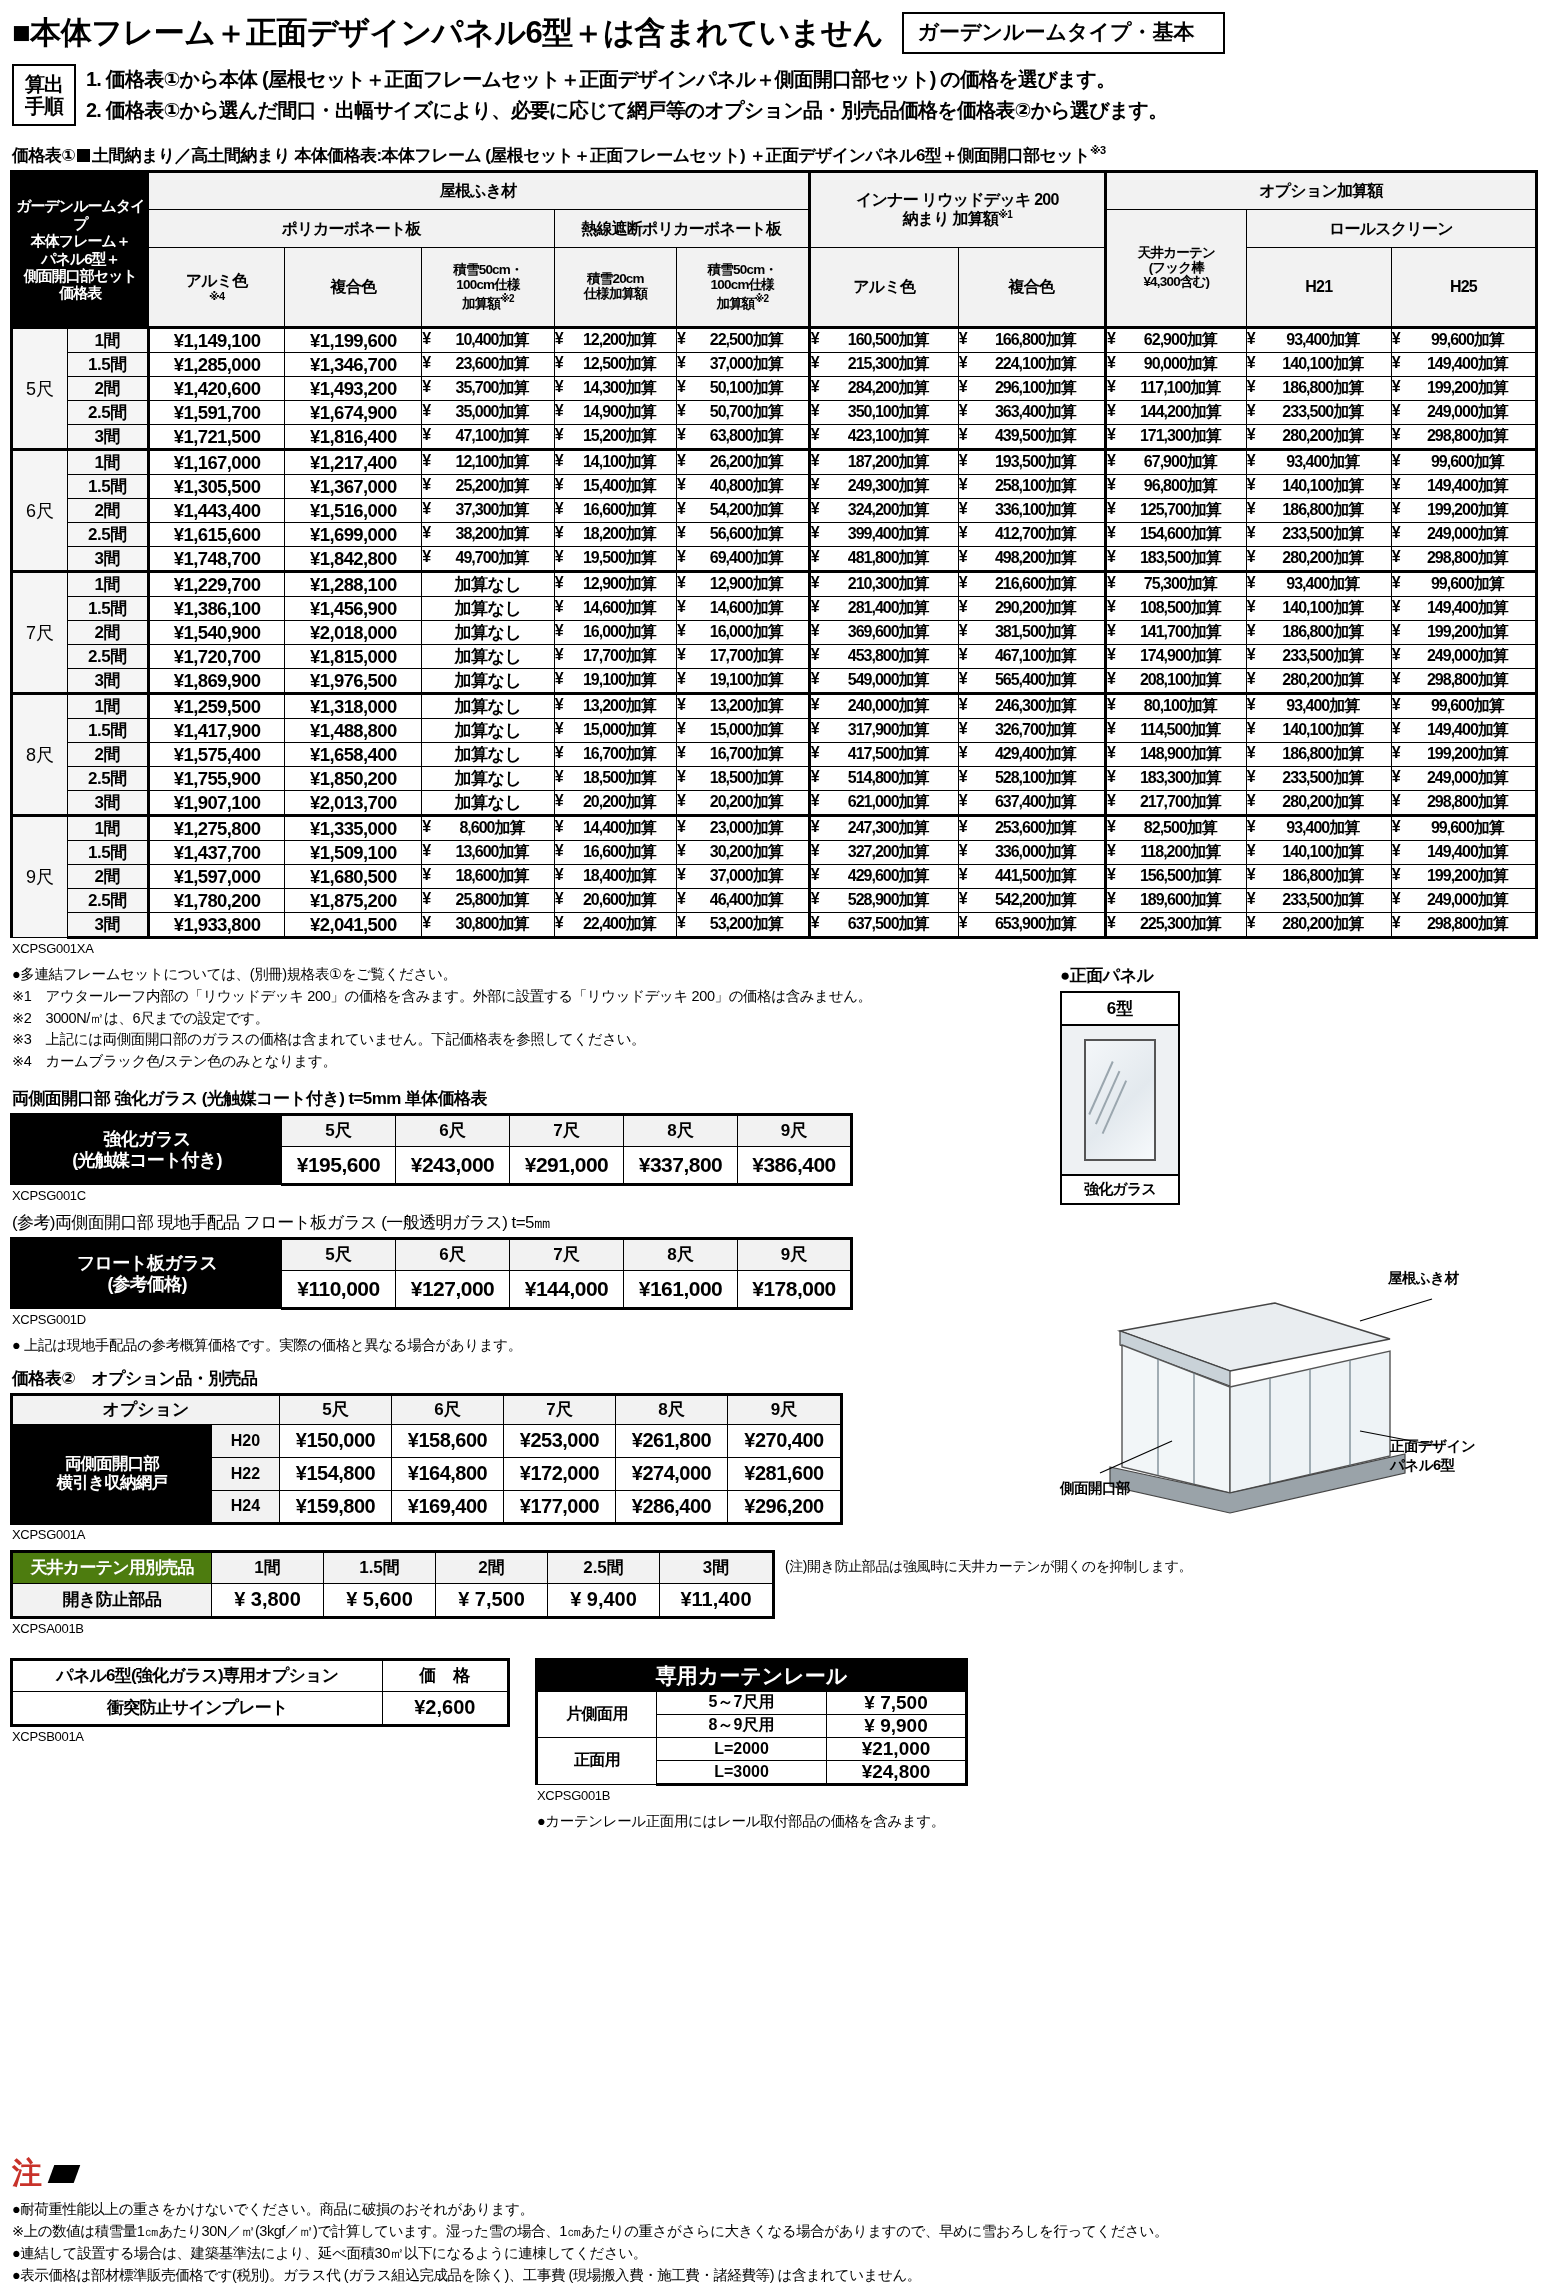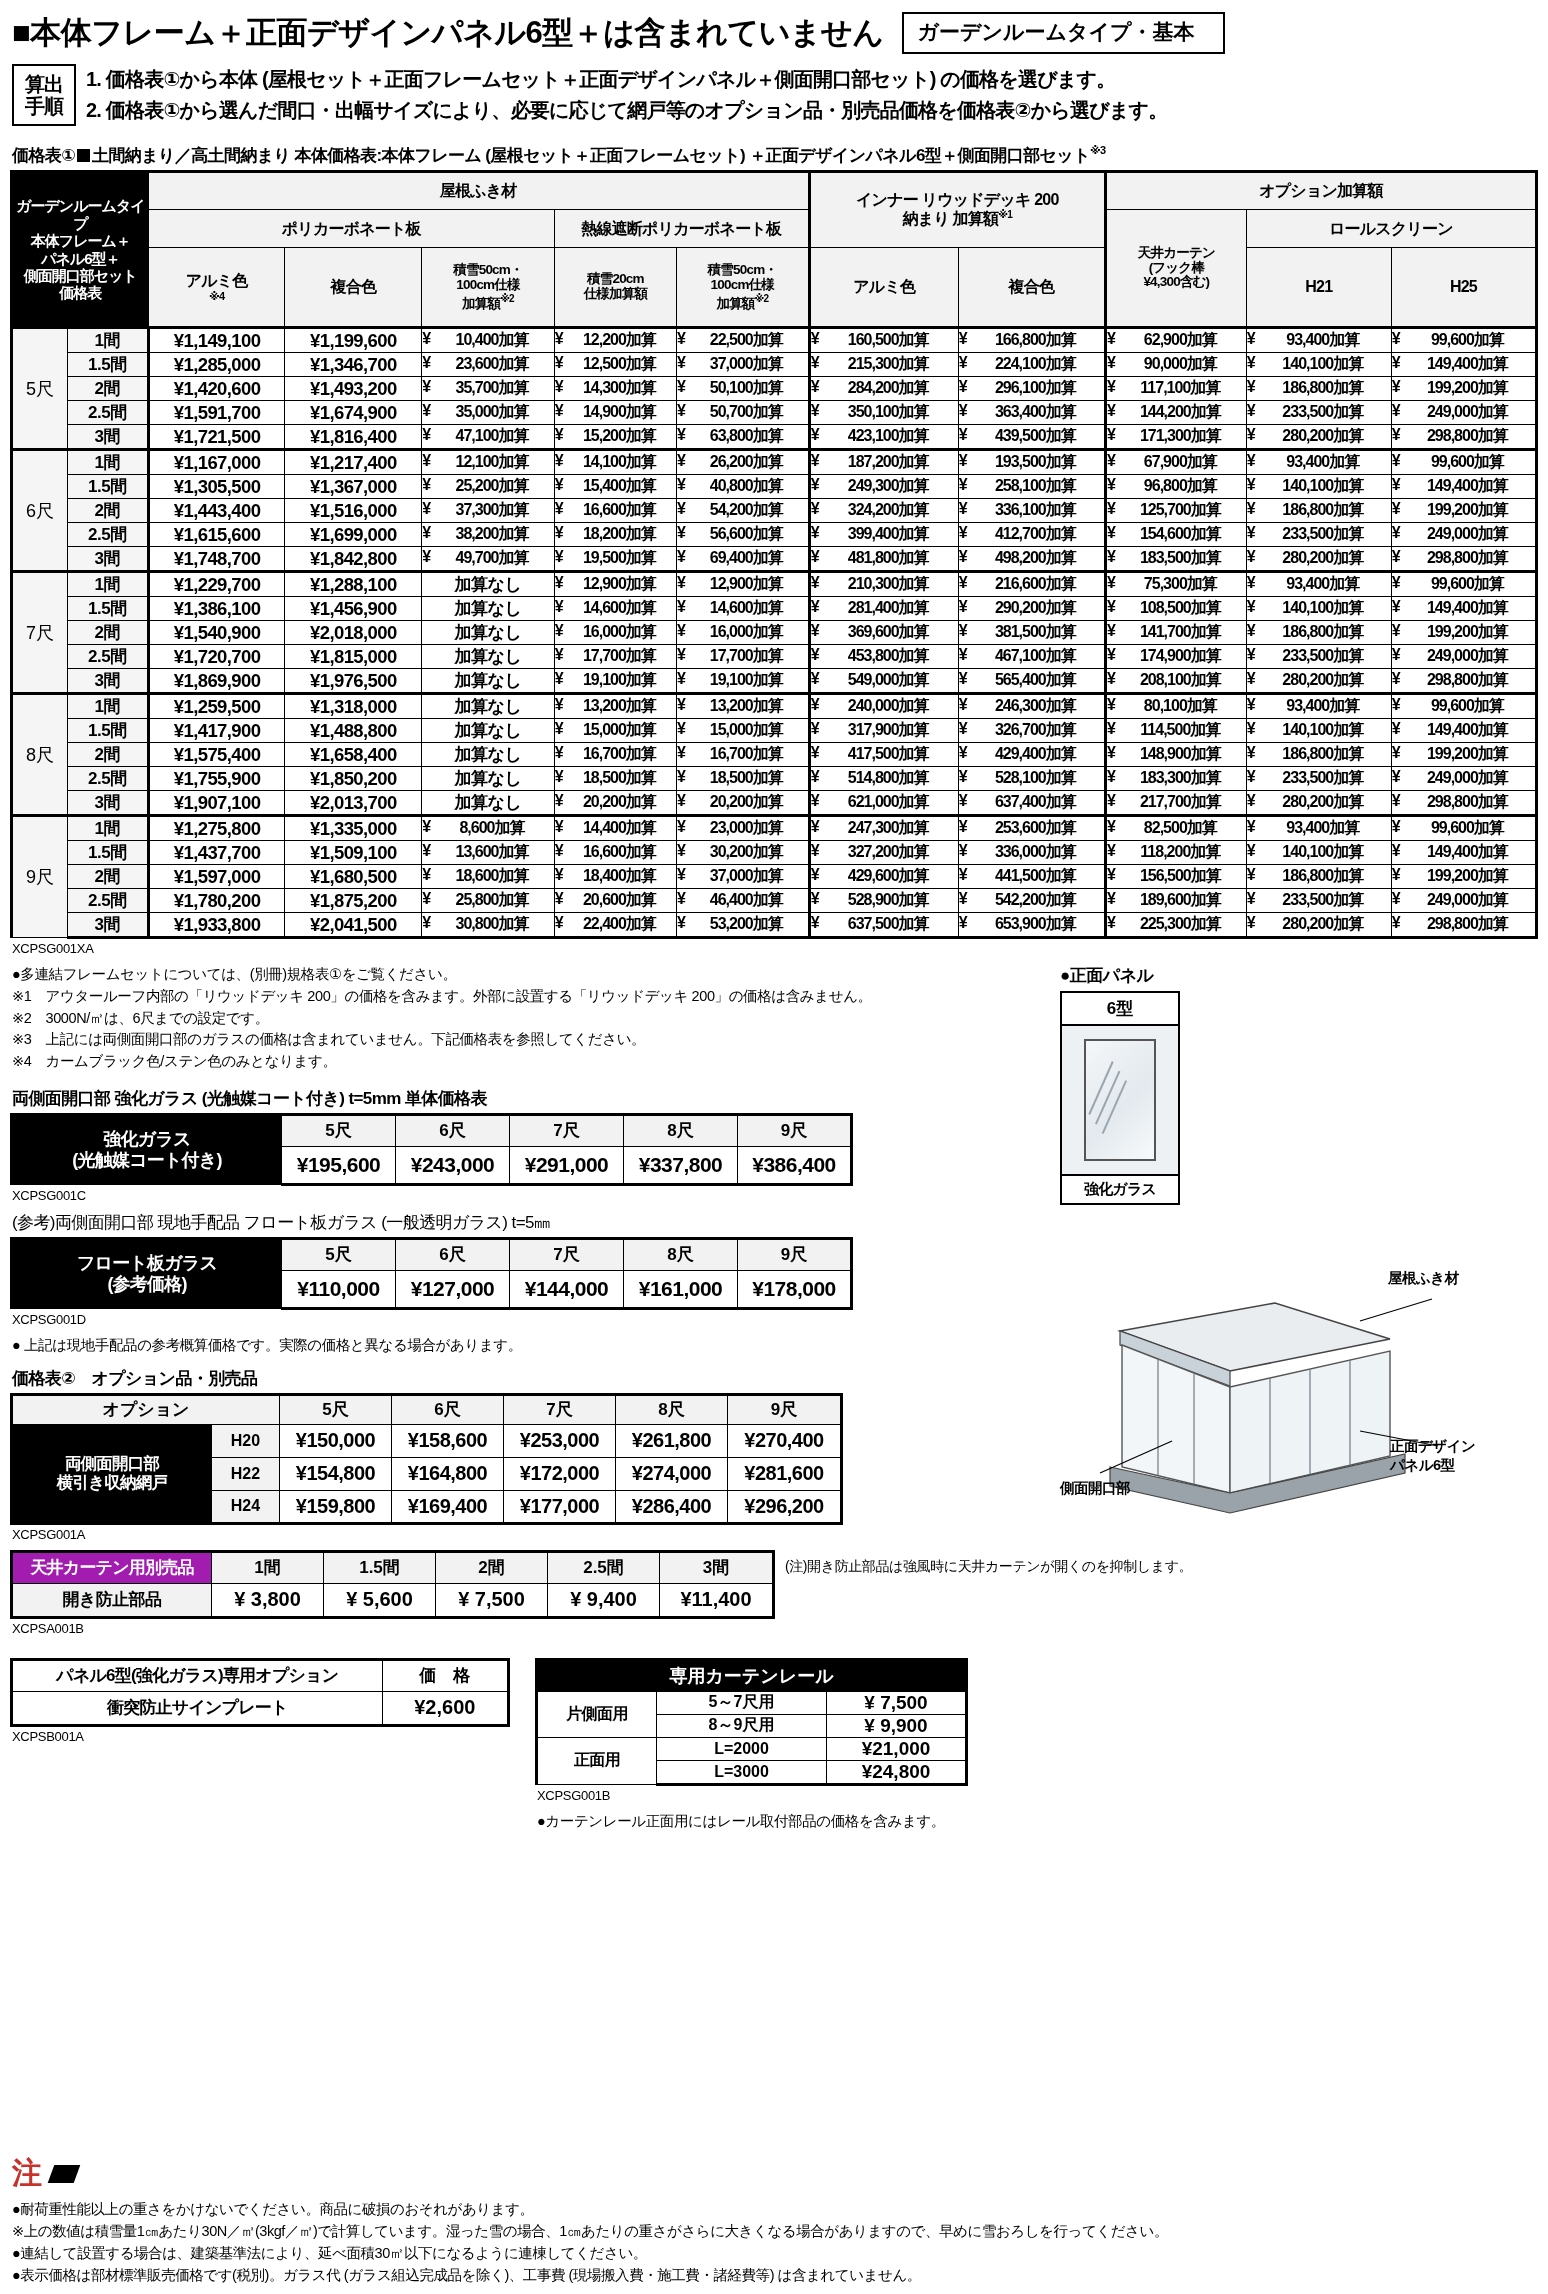--- a/index.html
+++ b/index.html
@@ -74,35 +74,35 @@
   .glass-tbl .colhd { background:#f2f2f2; font-size:17px; font-weight:bold; height:32px; }
   .glass-tbl .val { font-size:21px; font-weight:bold; letter-spacing:-0.5px; height:38px; }
 
   .opt-tbl { width:830px; }
   .opt-tbl .lbl { background:#000; color:#fff; font-size:16.5px; font-weight:bold; letter-spacing:-0.8px; line-height:1.15; width:200px;}
   .opt-tbl .hcell { background:#f2f2f2; font-size:17px; font-weight:bold; height:30px; }
   .opt-tbl .hsub { background:#f2f2f2; font-size:16px; font-weight:bold; width:68px; }
   .opt-tbl .val { font-size:20px; font-weight:bold; letter-spacing:-0.5px; height:33px; }
 
   .ceil-tbl { width:830px; }
-  .ceil-tbl .lbl { background:#a21caf; color:#fff; font-size:17px; font-weight:bold; letter-spacing:-0.8px; width:200px; height:32px; }
+  .ceil-tbl .lbl { background:#4d7c0f; color:#fff; font-size:17px; font-weight:bold; letter-spacing:-0.8px; width:200px; height:32px; }
   .ceil-tbl .hcell { background:#f2f2f2; font-size:17px; font-weight:bold; height:32px; }
   .ceil-tbl .rowlbl { background:#f2f2f2; font-size:17px; font-weight:bold; letter-spacing:-0.6px; }
   .ceil-tbl .val { font-size:20px; font-weight:bold; height:34px; }
 
   .note-right { font-size:14px; letter-spacing:-0.4px; margin-left:10px; white-space:nowrap; }
 
   
   .bot-row { display:flex; gap:25px; align-items:flex-start; margin-top:22px; }
   .pnl-tbl { width:500px; }
   .pnl-tbl .lbl { background:#fff; font-size:17px; font-weight:bold; letter-spacing:-0.8px; height:32px; }
   .pnl-tbl .hcell { background:#fff; font-size:17px; font-weight:bold; height:32px; width:120px;}
   .pnl-tbl .val { font-size:20px; font-weight:bold; height:34px; }
   .rail-tbl { width:430px; }
-  .rail-tbl .hcell { background:#000; color:#fff; font-size:18px; font-weight:bold; height:32px; }
+  .rail-tbl .hcell { background:#000; color:#fff; font-size:21px; font-weight:bold; height:32px; }
   .rail-tbl .rowlbl { font-size:16px; font-weight:bold; letter-spacing:-0.6px; }
   .rail-tbl .sub { font-size:16px; font-weight:bold; }
   .rail-tbl .val { font-size:19px; font-weight:bold; }
 
   
   .panel-box-title { font-size:17px; font-weight:bold; margin:0 0 4px 0; letter-spacing:-0.5px;}
   .panel-card { width:120px; border:2px solid #000; }
   .panel-card .pc-h { text-align:center; font-size:17px; font-weight:bold; border-bottom:2px solid #000; padding:4px 0; }
   .panel-card .pc-b { height:150px; background:#eef1f3; display:flex; align-items:center; justify-content:center; border-bottom:2px solid #000;}
   .panel-card .pc-f { text-align:center; font-size:15px; font-weight:bold; padding:4px 0; letter-spacing:-0.8px;}

